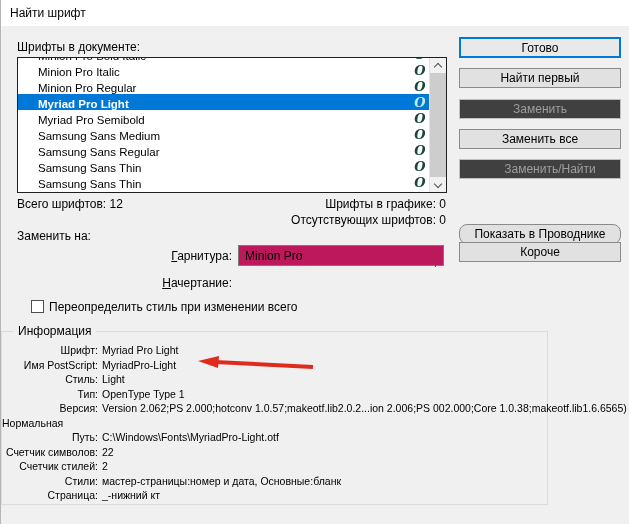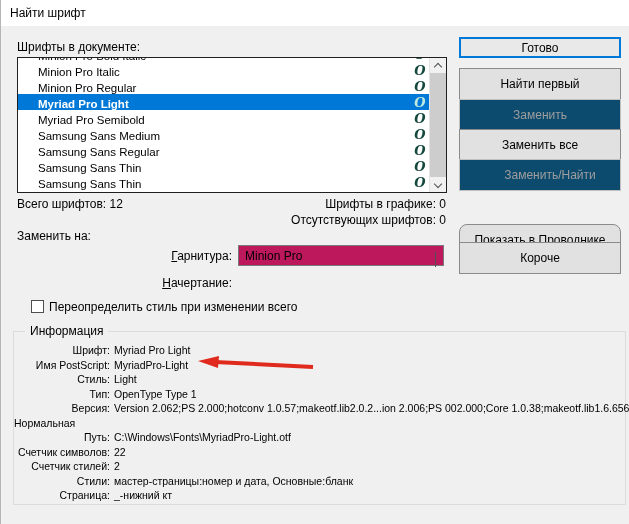--- a/index.html
+++ b/index.html
@@ -40,28 +40,28 @@
            padding-left:6px; }
   .combo .chevbox { position:absolute; right:7px; top:6px; }
   .rlabel { position:absolute; left:80px; width:151px; text-align:right; font-size:12px; }
   .acckey { text-decoration:underline; }
 
   
   .checkbox { position:absolute; left:30px; top:300px; width:13px; height:13px;
               background:#fff; border:1px solid #4d4d4d; }
 
   
-  .btn { position:absolute; left:458px; width:162px; height:32px; background:#e1e1e1;
+  .btn { position:absolute; left:458px; width:162px; height:20px; background:#e1e1e1;
          border:1px solid #8a8a8a; font-size:12px; display:flex; align-items:center;
          justify-content:center; color:#000; }
   .btn.default { border:2px solid #0078d7; background:#e9e9e9; height:21px;text-align:center; }
-  .btn.disabled { background:#0c4a6e; border-color:#c0c0c0; color:#9e9e9e; }
-
-  
-  .groupbox { position:absolute; left:12px; top:331px; width:613px; height:174px;
+  .btn.disabled { background:#404040; border-color:#c0c0c0; color:#9e9e9e; }
+
+  
+  .groupbox { position:absolute; left:0; top:331px; width:547px; height:174px;
               border:1px solid #dcdcdc; }
   .grouplabel { position:absolute; left:11px; top:-8px; background:#f0f0f0;
                 padding:0 5px; font-size:12px; }
   .inforows { position:absolute; left:0; top:11px; right:6px; }
   .irow { display:grid; grid-template-columns:96px 1fr; column-gap:4px;
           line-height:14.5px; font-size:10.5px; white-space:nowrap; }
   .irow .ilabel { text-align:right; }
   .arrow-svg { position:absolute; left:196px; top:356px; }
 
   .stat-right { position:absolute; right:183px; text-align:right; font-size:12px; }

